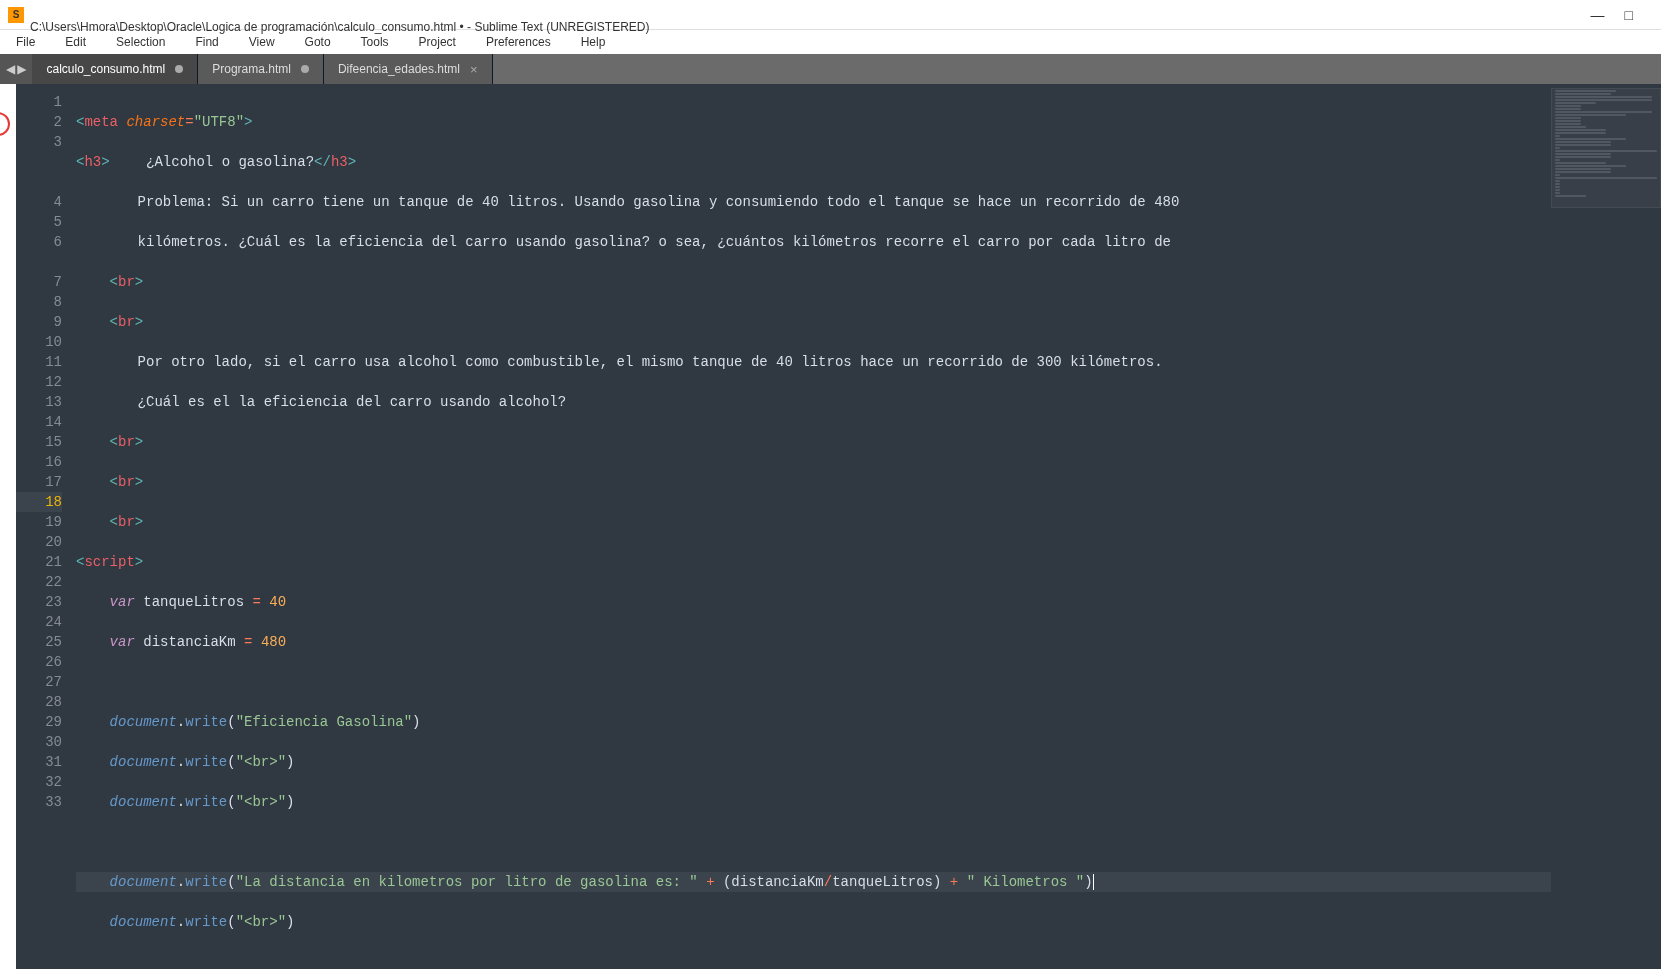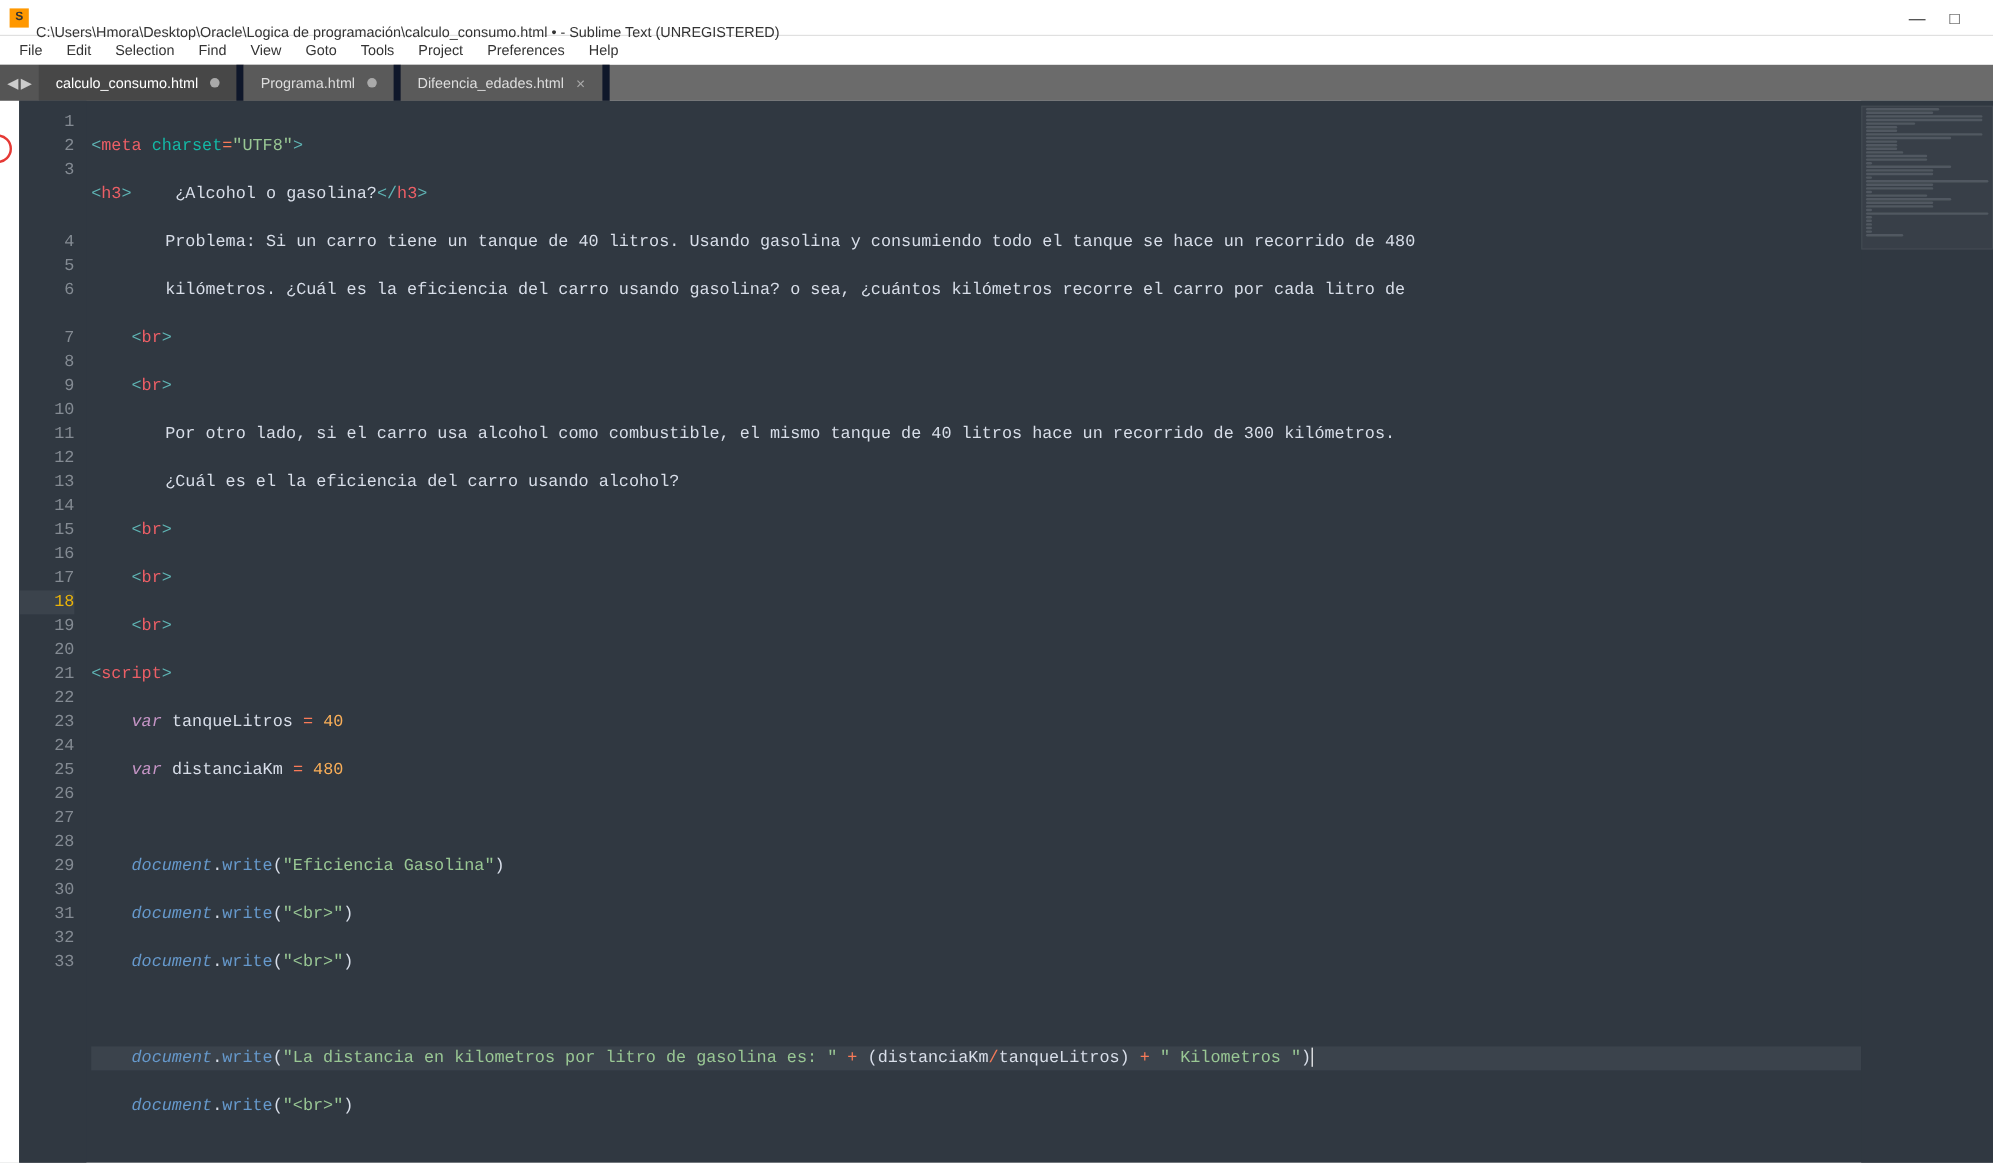--- a/index.html
+++ b/index.html
@@ -6,27 +6,27 @@
 body { font-family: "Segoe UI", Tahoma, sans-serif; background:#fff; overflow:hidden; width:1661px; height:969px; position:relative; }
 
 
 .titlebar { height:30px; background:#fff; display:flex; align-items:center; padding:0 8px; font-size:12px; color:#333; border-bottom:1px solid #e0e0e0; }
 .titlebar .app-icon { width:16px; height:16px; background:#ff9800; margin-right:6px; display:inline-flex; align-items:center; justify-content:center; font-size:10px; color:#333; font-weight:bold; }
 .titlebar .title-text { flex:1;margin-top:24px; }
 .titlebar .win-controls { display:flex; gap:20px; font-size:14px; color:#333; }
 .titlebar .win-controls span { cursor:pointer; }
 
 
-.menubar { height:24px; background:#fff; display:flex; align-items:center; padding:0 8px; font-size:12px; color:#333; gap:4px; }
+.menubar { height:24px; background:#fff; display:flex; align-items:center; padding:0 8px; font-size:12px; color:#333; gap:14px; }
 .menubar .menu-item { padding:2px 8px; cursor:pointer; }
 
 
 .tabbar { height:30px; background:#6b6b6b; display:flex; align-items:stretch; }
 .tabbar .nav-arrows { display:flex; align-items:center; padding:0 6px; color:#ccc; font-size:12px; gap:2px; background:#555; }
-.tabbar .tab { display:flex; align-items:center; padding:0 14px; font-size:12px; color:#ddd; background:#5a5a5a; border-right:6px solid #0f172a; cursor:pointer; gap:10px; position:relative; }
+.tabbar .tab { display:flex; align-items:center; padding:0 14px; font-size:12px; color:#ddd; background:#5a5a5a; border-right:1px solid #0f172a; cursor:pointer; gap:10px; position:relative; }
 .tabbar .tab.active { background:#474747; color:#fff; }
 .tabbar .tab .dirty { width:8px; height:8px; border-radius:50%; background:#aaa; }
 .tabbar .tab .close { font-size:13px; color:#aaa; }
 
 
 .main { display:flex; height:calc(969px - 30px - 24px - 30px); }
 
 
 .left-strip { width:16px; background:#fff; position:relative; }
 .left-strip .red-arc { position:absolute; top:28px; left:-14px; width:24px; height:24px; border:2px solid #e53935; border-radius:50%; }
@@ -37,21 +37,21 @@
 .gutter .ln { height:20px; }
 .gutter .ln.current { background:#3b434c; color:#eab308; }
 .code { flex:1; padding:8px 0 8px 4px; font-size:14px; line-height:20px; color:#d8dee9; white-space:pre; overflow:hidden; }
 .code .line { height:20px; }
 .code .line.current { background:#3b434c; }
 .cursor { display:inline-block; width:1px; height:16px; background:#fff; vertical-align:middle; animation:blink 1s step-end infinite; }
 @keyframes blink { 50% { opacity:0; } }
 
 
 .tag { color:#ec5f66; }
-.attr { color:#14b8a6; }
+.attr { color:#f97316;font-style:italic; }
 .str  { color:#99c794; }
 .kw   { color:#c695c6; font-style:italic; }
 .varn { color:#d8dee9; }
 .op   { color:#f97b58; }
 .num  { color:#f9ae58; }
 .obj  { color:#6699cc; font-style:italic; }
 .fn   { color:#6699cc; }
 .punct{ color:#d8dee9; }
 .txt  { color:#d8dee9;margin-left:28px; }
 .ang  { color:#5fb4b4; }

